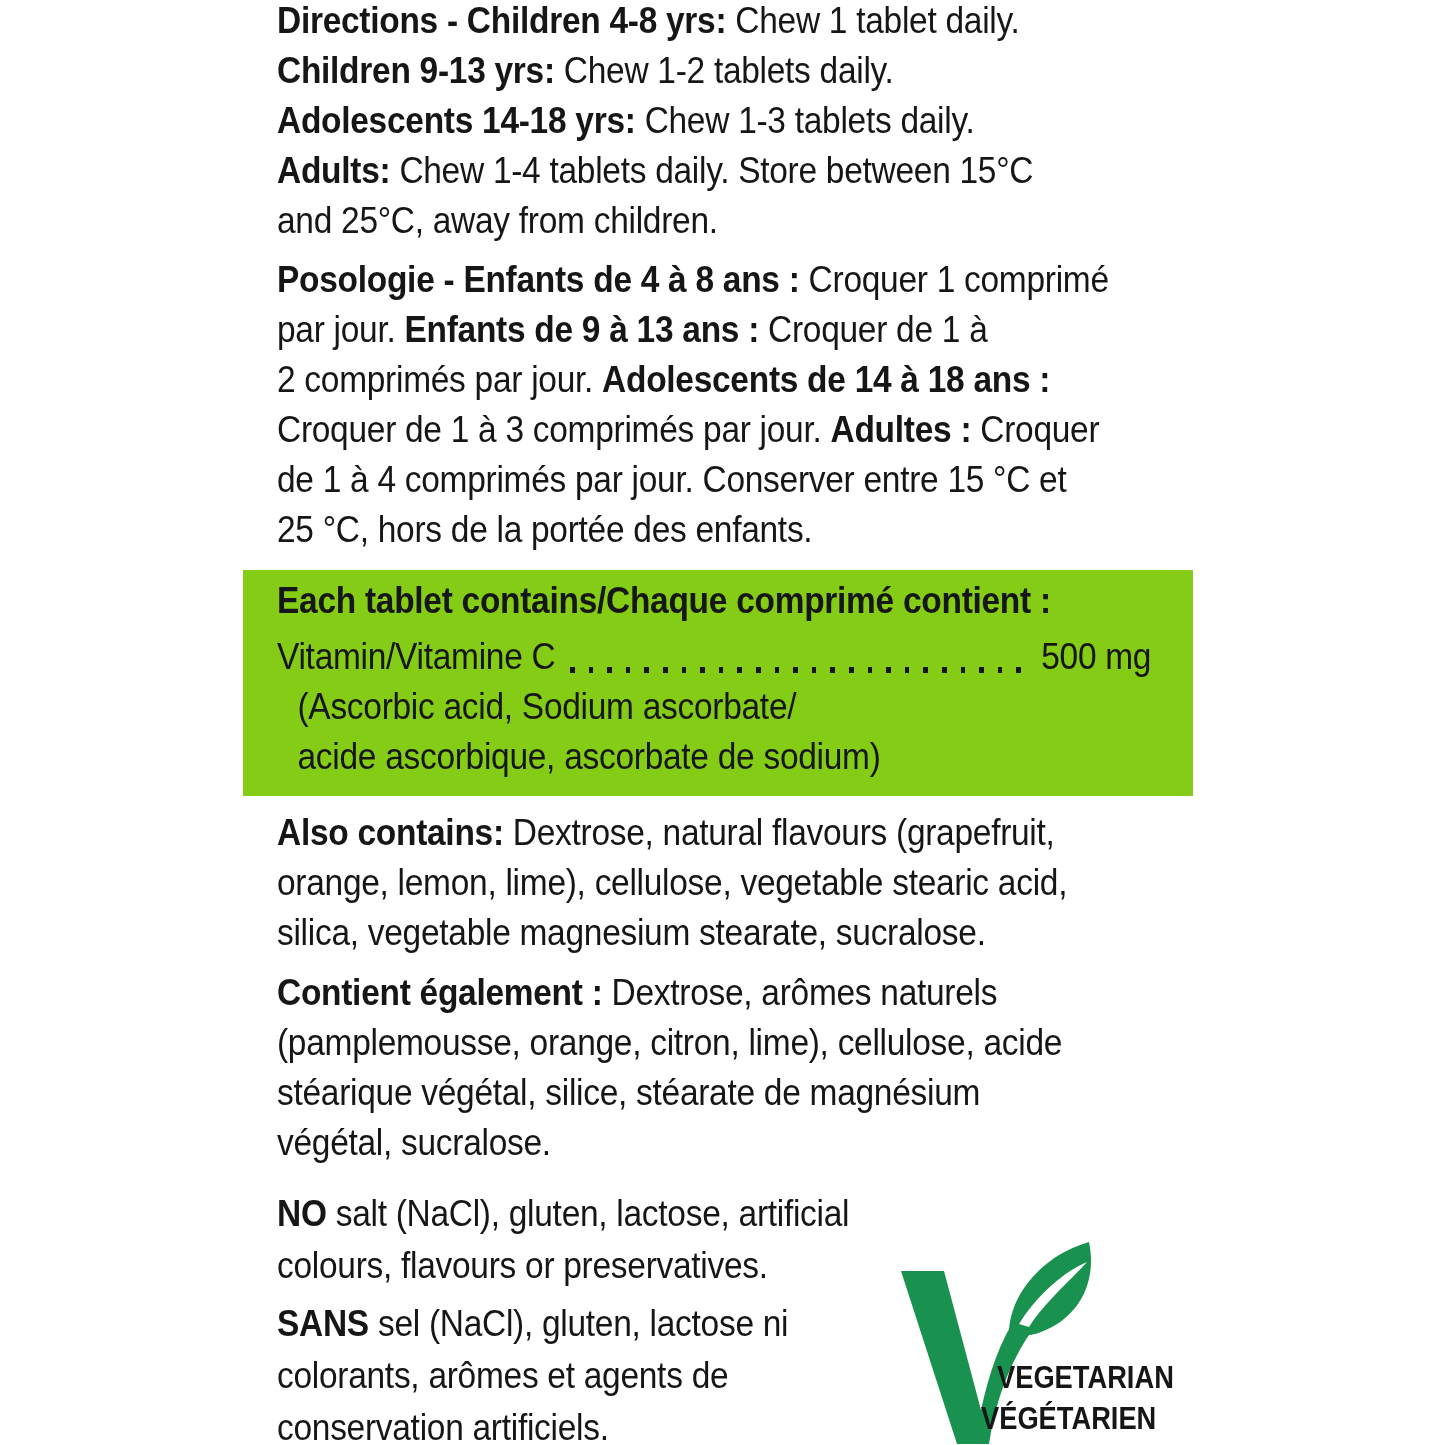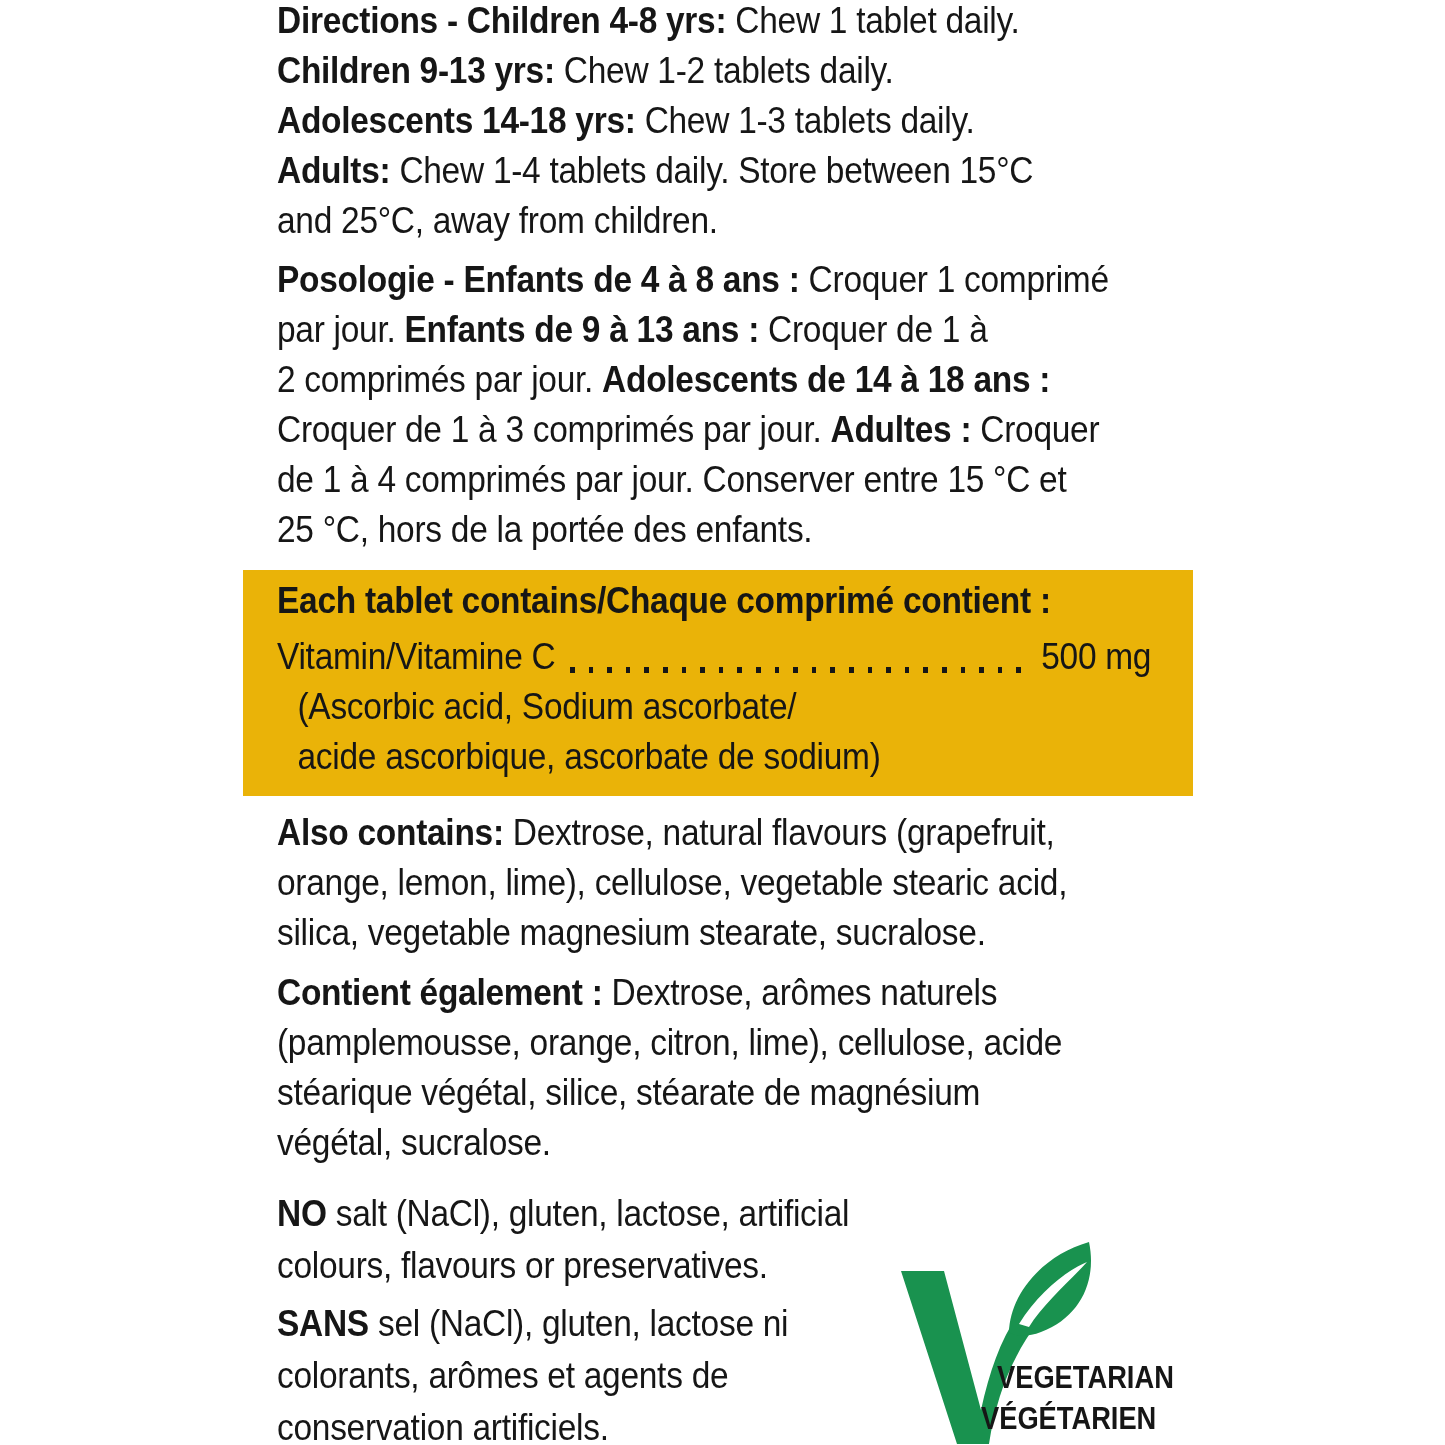--- a/index.html
+++ b/index.html
@@ -74,21 +74,21 @@
 
   <section class="sec" id="sec-posologie">
       <div class="line"><span class="b">Posologie - Enfants de 4 à 8 ans :</span><span> Croquer 1 comprimé</span></div>
       <div class="line"><span>par jour. </span><span class="b">Enfants de 9 à 13 ans :</span><span> Croquer de 1 à</span></div>
       <div class="line"><span>2 comprimés par jour. </span><span class="b">Adolescents de 14 à 18 ans :</span></div>
       <div class="line"><span>Croquer de 1 à 3 comprimés par jour. </span><span class="b">Adultes :</span><span> Croquer</span></div>
       <div class="line"><span>de 1 à 4 comprimés par jour. Conserver entre 15 °C et</span></div>
       <div class="line"><span>25 °C, hors de la portée des enfants.</span></div>
     </section>
 
-  <div class="vitbox" style="background: #eab308;">
+  <div class="vitbox" style="background: #84cc16;">
     <div class="vitbox-inner">
       <div class="line b">Each tablet contains/Chaque comprimé contient :</div>
       <div class="dose-row">
         <span class="dose-label">Vitamin/Vitamine C</span>
         <span class="leader"></span>
         <span class="dose-value">500 mg</span>
       </div>
       <div class="sub">
           <div class="line"><span>(Ascorbic acid, Sodium ascorbate/</span></div>
           <div class="line"><span>acide ascorbique, ascorbate de sodium)</span></div>

